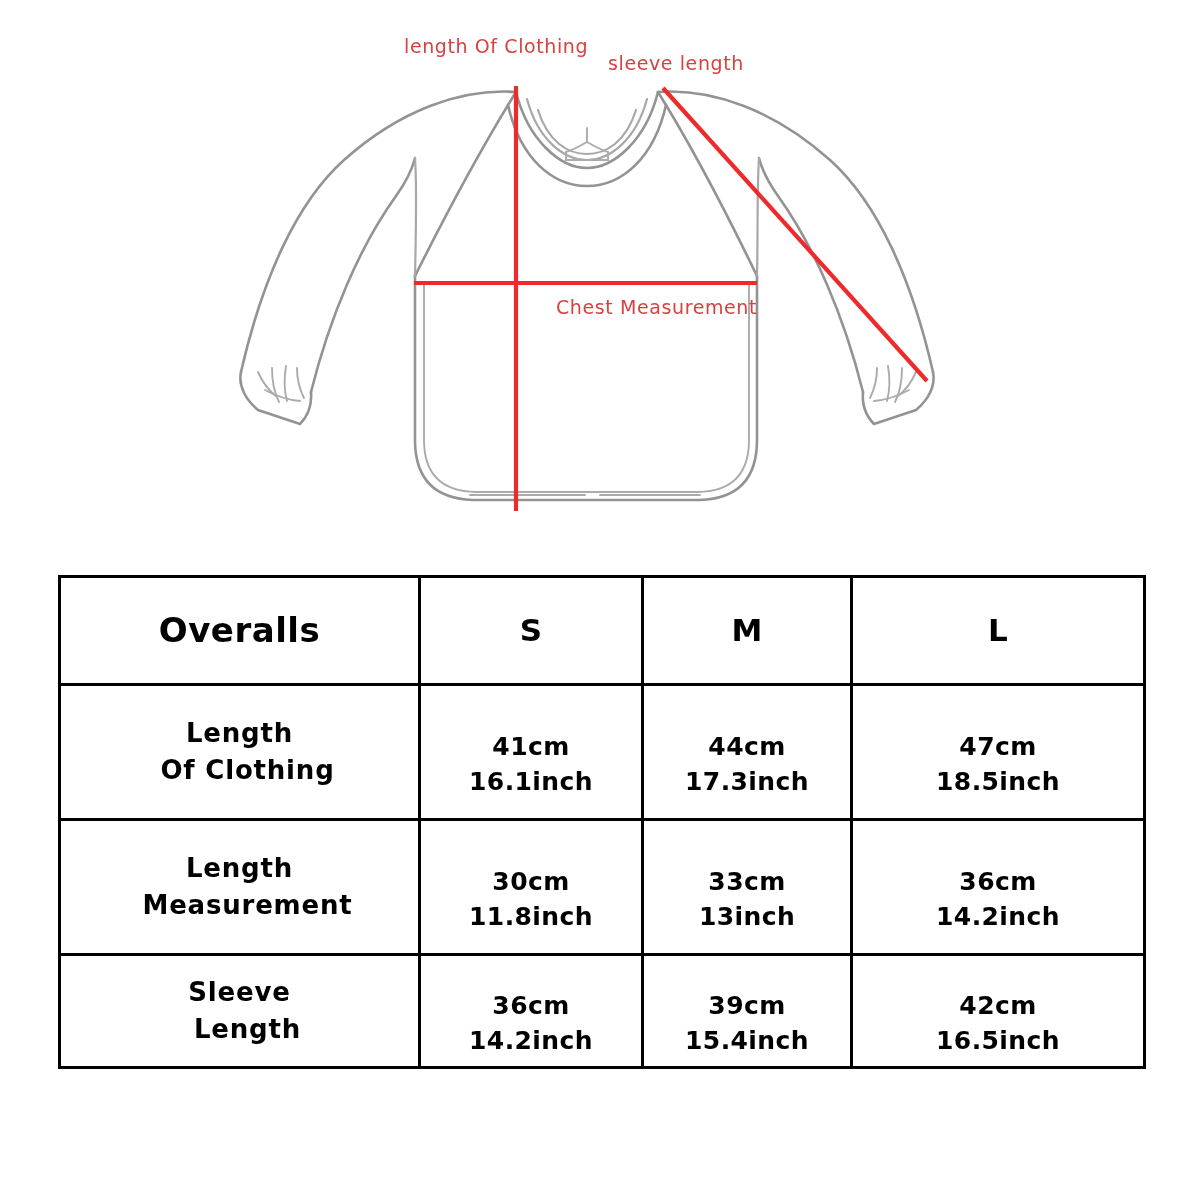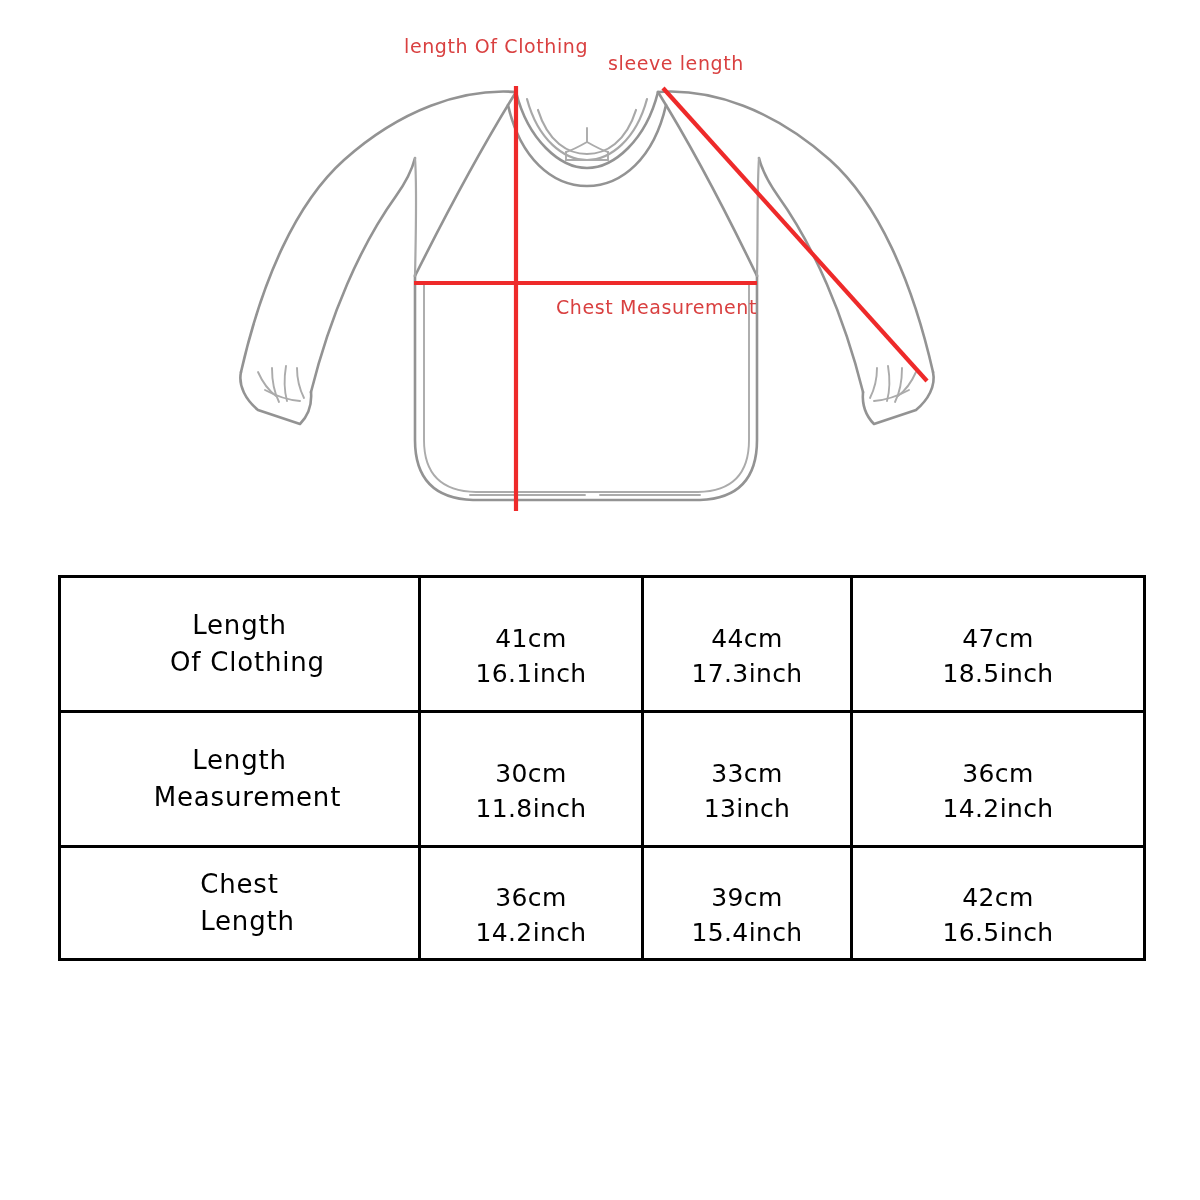--- a/index.html
+++ b/index.html
@@ -73,28 +73,28 @@
     letter-spacing: 0.5px;
     line-height: 1.1;
   }
   .head-size {
     font-size: 31px;
     font-weight: bold;
     line-height: 1.1;
   }
   .row-label {
     font-size: 26px;
-    font-weight: normal;
+    font-weight: bold;
     line-height: 1.42;
     letter-spacing: 0.8px;
   }
   .row-label .l2 { display: block; margin-left: 16px; }
   .cell-val {
     font-size: 25px;
-    font-weight: normal;
+    font-weight: bold;
     line-height: 1.42;
     letter-spacing: 0.4px;
     margin-top: 24px;
   }
   .cell-val .v2 { display: block; }
 
   .nowrap { white-space: nowrap; }
 </style>
 </head>
 <body>
@@ -236,20 +236,34 @@
 
   <div class="size-table-wrap">
     <table class="size-table">
       <colgroup>
         <col class="c-label">
           <col class="c-s">
           <col class="c-m">
           <col class="c-l">
       </colgroup>
       <tbody>
+        <tr class="head-row">
+          <td>
+            <div class="head-title">Overalls</div>
+          </td>
+          <td>
+            <div class="head-size">S</div>
+          </td>
+          <td>
+            <div class="head-size">M</div>
+          </td>
+          <td>
+            <div class="head-size">L</div>
+          </td>
+        </tr>
 
         <tr class="data-row">
           <td>
             <div class="row-label">
               <span class="l1">Length</span>
               <span class="l2">Of Clothing</span>
             </div>
           </td>
           <td>
             <div class="cell-val">
@@ -294,21 +308,21 @@
             <div class="cell-val">
               <span class="v1 nowrap">36cm</span>
               <span class="v2 nowrap">14.2inch</span>
             </div>
           </td>
         </tr>
 
         <tr class="data-row last">
           <td>
             <div class="row-label">
-              <span class="l1">Chest</span>
+              <span class="l1">Sleeve</span>
               <span class="l2">Length</span>
             </div>
           </td>
           <td>
             <div class="cell-val">
               <span class="v1 nowrap">36cm</span>
               <span class="v2 nowrap">14.2inch</span>
             </div>
           </td>
           <td>

